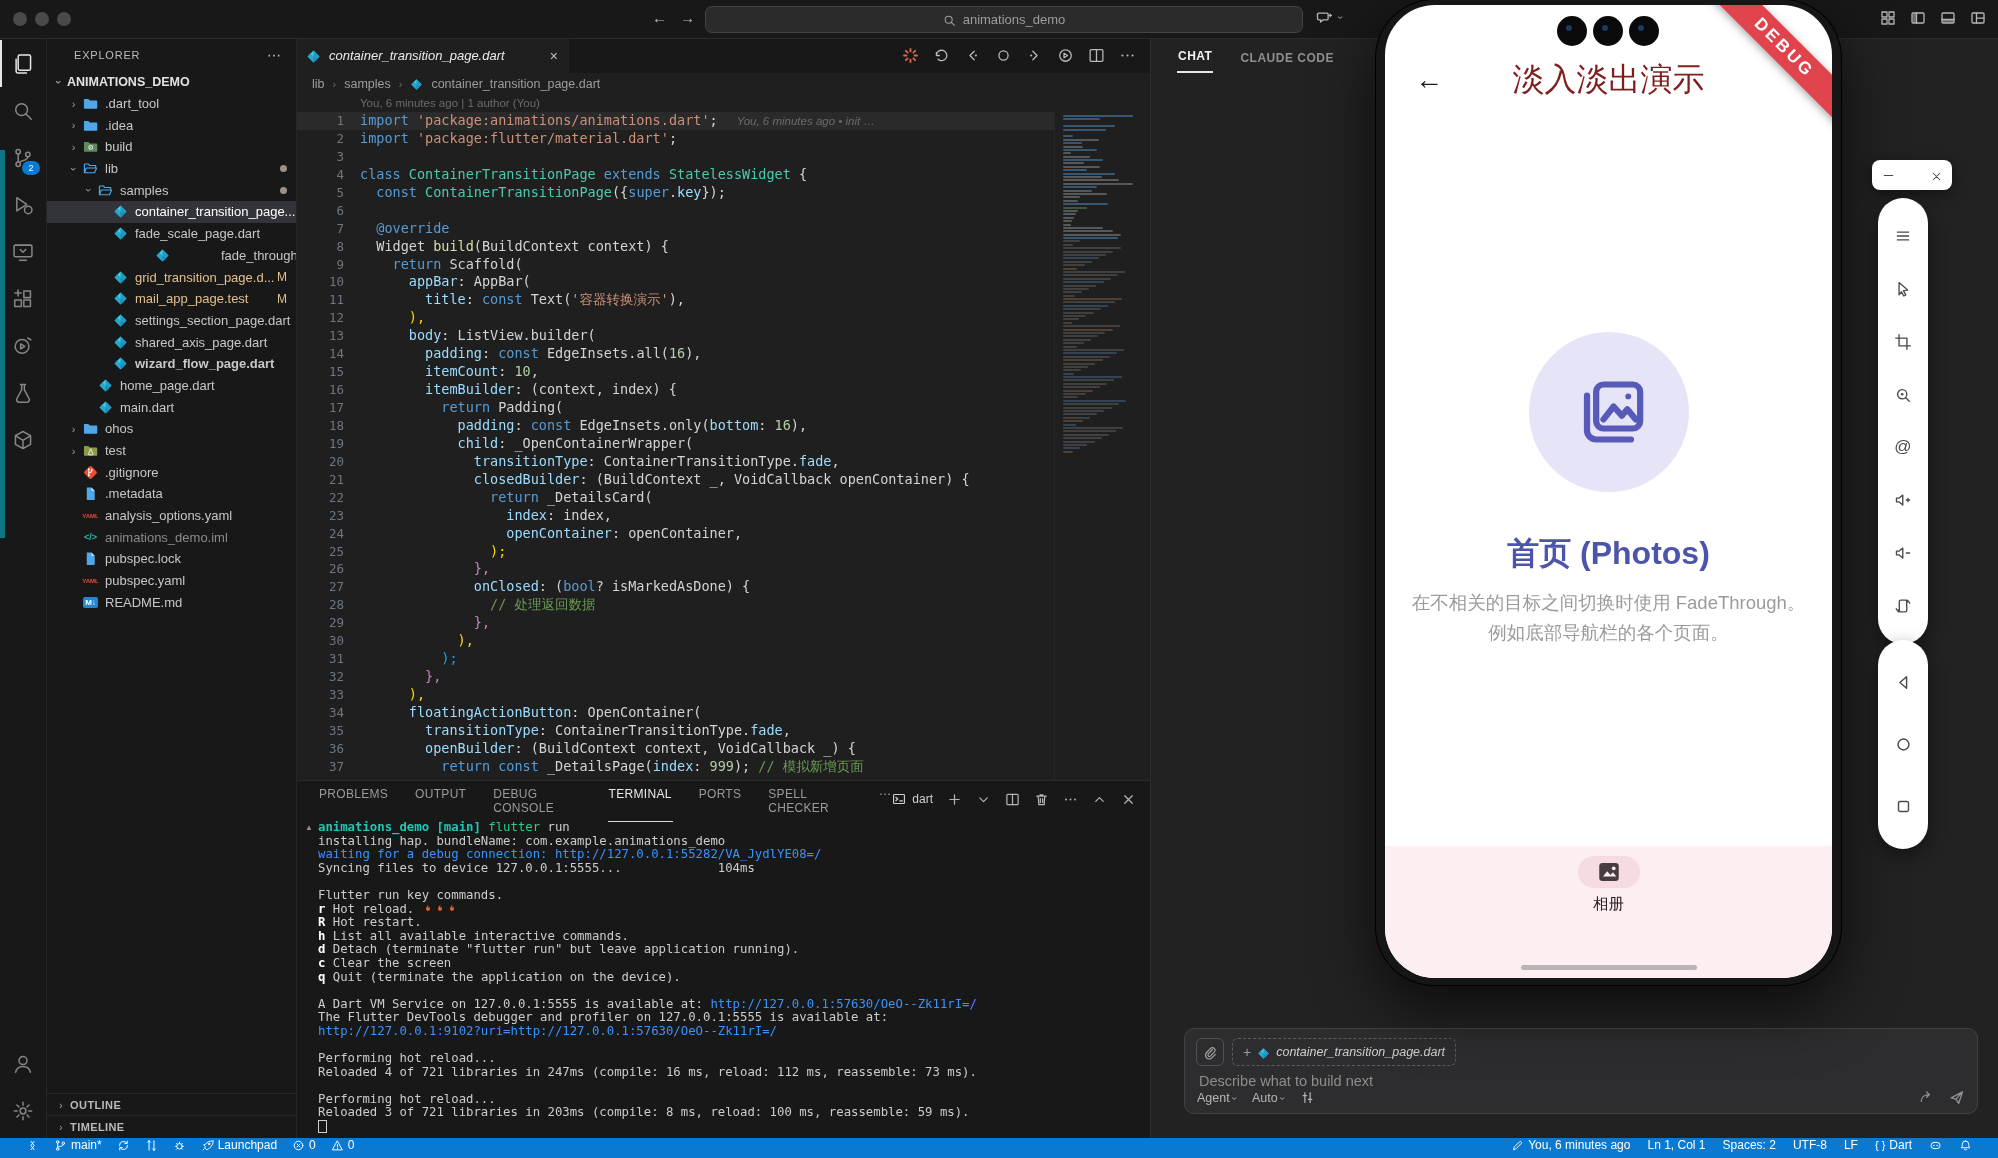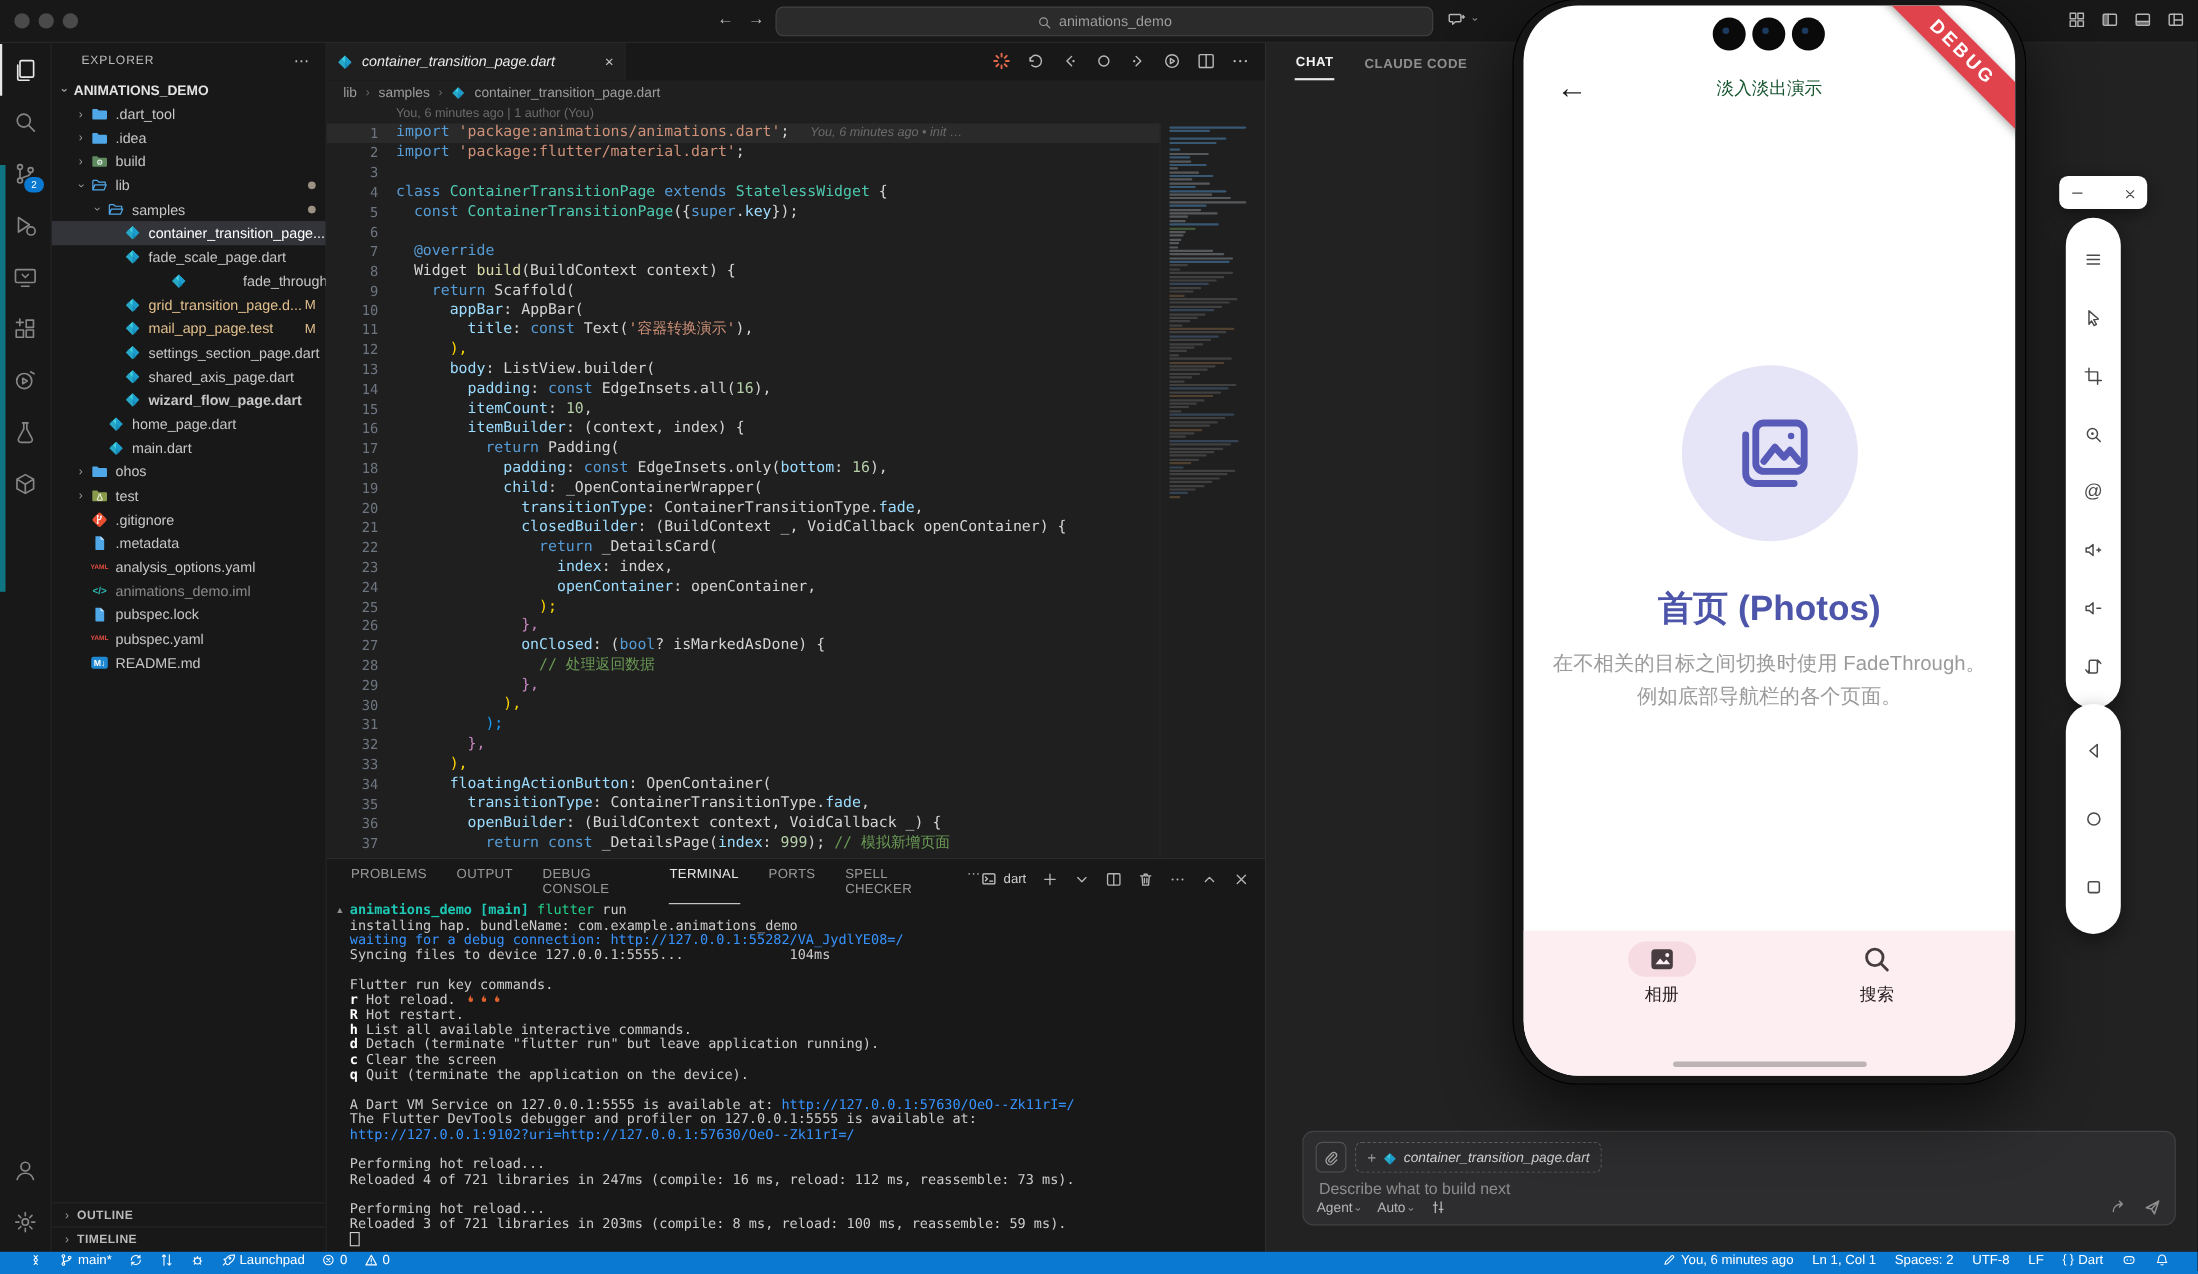--- a/index.html
+++ b/index.html
@@ -110,21 +110,21 @@
   .screen{position:absolute;left:9px;right:9px;top:5px;bottom:7px;background:#fff;border-radius:50px;overflow:hidden;
           font-family:"Liberation Sans",sans-serif}
   .cam{position:absolute;top:11px;width:30px;height:30px;border-radius:50%;background:#0a0a0a}
   .cam:after{content:"";position:absolute;left:9px;top:9px;width:6px;height:6px;border-radius:50%;background:#1d3a5f}
   .c1{left:172px}.c2{left:208px}.c3{left:244px}
   .ribbonwrap{position:absolute;top:0;right:0;width:132px;height:132px;overflow:hidden}
   .ribbon{position:absolute;top:28px;right:-52px;width:200px;transform:rotate(45deg);background:#e0434c;color:#fff;
           font-weight:700;font-size:17px;letter-spacing:3px;text-align:center;line-height:30px;box-shadow:0 2px 8px rgba(0,0,0,.35)}
   .appbar{position:absolute;top:50px;left:0;right:0;height:50px;display:flex;align-items:center;justify-content:center}
   .backarrow{position:absolute;left:30px;font-size:28px;color:#1b1b1b;line-height:1}
-  .apptitle{font-size:16px;color:#14532d;font-weight:500}
+  .apptitle{font-size:32px;color:#7f1d1d;font-weight:500}
   .hero{position:absolute;left:50%;top:327px;transform:translateX(-50%);width:160px;height:160px;border-radius:50%;
         background:#e6e4f7;display:flex;align-items:center;justify-content:center;color:#585ab8}
   .headline{position:absolute;top:527px;left:0;right:0;text-align:center;font-size:32px;font-weight:700;color:#4d55aa}
   .desc{position:absolute;top:583px;left:20px;right:20px;text-align:center;font-size:18.5px;line-height:30px;color:#9b9b9b}
   .bottomnav{position:absolute;left:0;right:0;bottom:0;height:122px;background:#fdeef1;display:flex;justify-content:space-around;padding:10px 28px 0}
   .nitem{width:92px;display:flex;flex-direction:column;align-items:center;gap:6px;color:#292225}
   .nicon{width:62px;height:32px;border-radius:16px;display:flex;align-items:center;justify-content:center;color:#473d41}
   .nitem.active .nicon{background:#f6dbe2}
   .nlabel{font-size:15.5px}
   .homebar{position:absolute;left:50%;transform:translateX(-50%);bottom:8px;width:176px;height:5px;border-radius:3px;background:#bcb3b6}
@@ -899,29 +899,20 @@
               <svg class="ic" style="width:26px;height:26px" viewBox="0 0 16 16" fill="none" stroke="currentColor" stroke-width="1.6" stroke-linecap="round" stroke-linejoin="round">
                 <g stroke="none">
                   <rect x="2" y="2.4" width="12" height="11.2" rx="2" fill="currentColor"></rect>
                   <path d="M4.3 10.8l2.6-3.2 2 2.3 1.5-1.8 2.1 2.7z" fill="#fdeef1"></path>
                   <circle cx="10.9" cy="5.7" r="1.15" fill="#fdeef1"></circle>
                 </g>
               </svg>
             </span>
             <span class="nlabel">相册</span>
           </div>
-          <div class="nitem">
-            <span class="nicon">
-              <svg class="ic" style="width:26px;height:26px" viewBox="0 0 16 16" fill="none" stroke="currentColor" stroke-width="1.6" stroke-linecap="round" stroke-linejoin="round">
-                <circle cx="7" cy="7" r="4.6"></circle>
-                <path d="M10.4 10.4L14 14"></path>
-              </svg>
-            </span>
-            <span class="nlabel">搜索</span>
-          </div>
         </div>
       <div class="homebar"></div>
     </div>
   </div>
 
   <div class="emu-mini">
     <span id="emuMin"><svg class="ic" style="width:15px;height:15px" viewBox="0 0 16 16" fill="none" stroke="currentColor" stroke-width="1.3" stroke-linecap="round" stroke-linejoin="round">
           <path d="M3.5 8h9"></path>
         </svg></span>
     <span id="emuClose"><svg class="ic" style="width:13px;height:13px" viewBox="0 0 16 16" fill="none" stroke="currentColor" stroke-width="1.3" stroke-linecap="round" stroke-linejoin="round">

